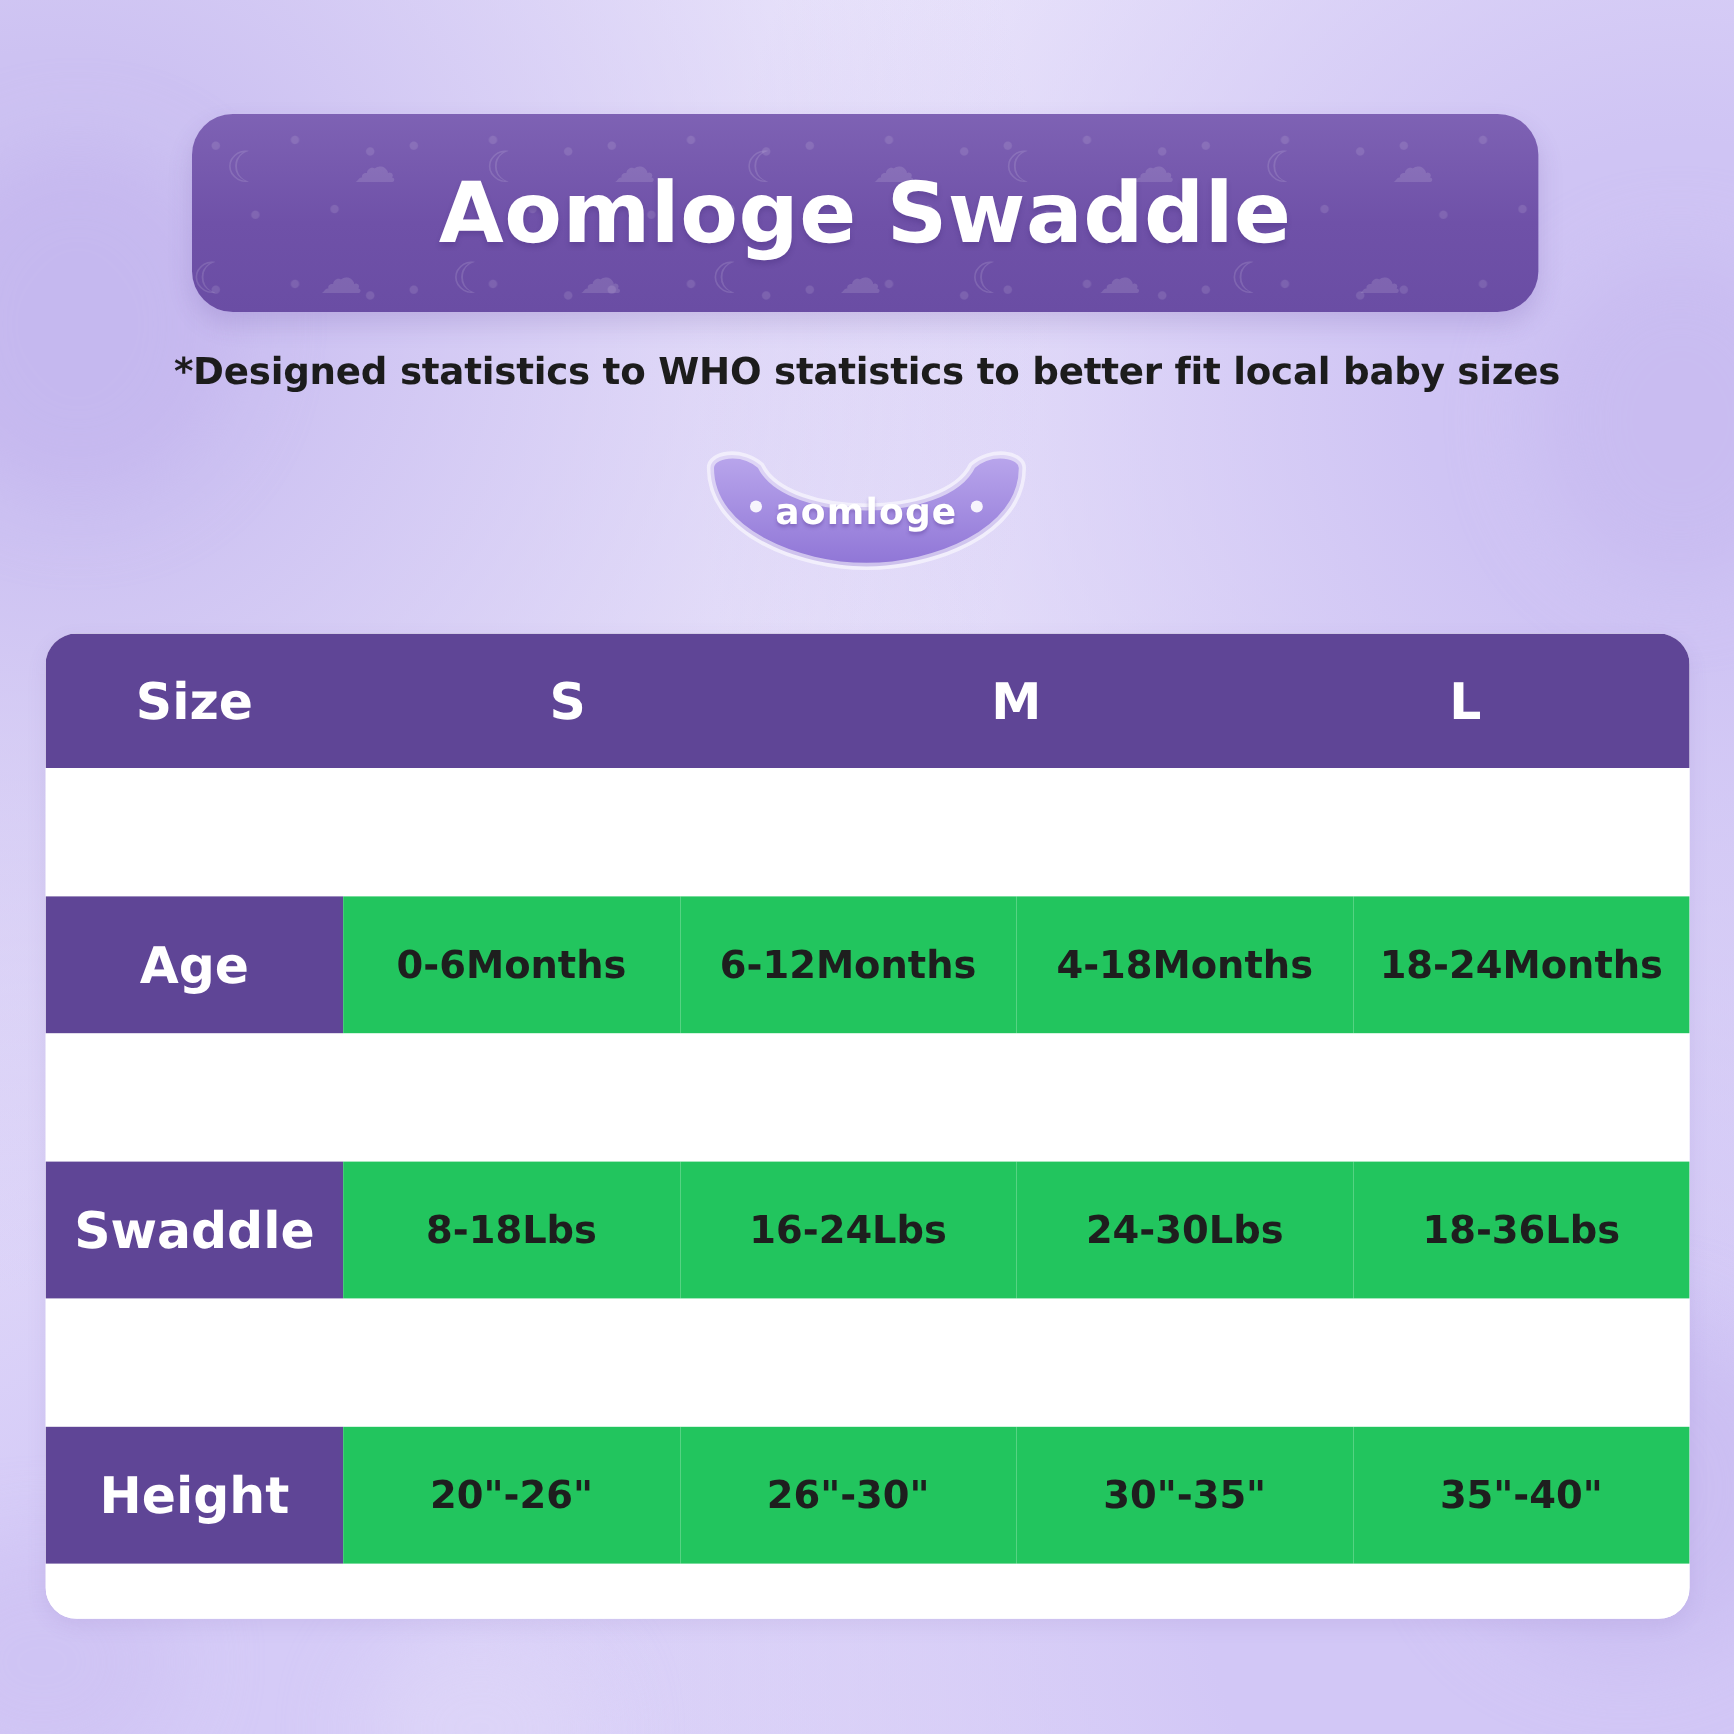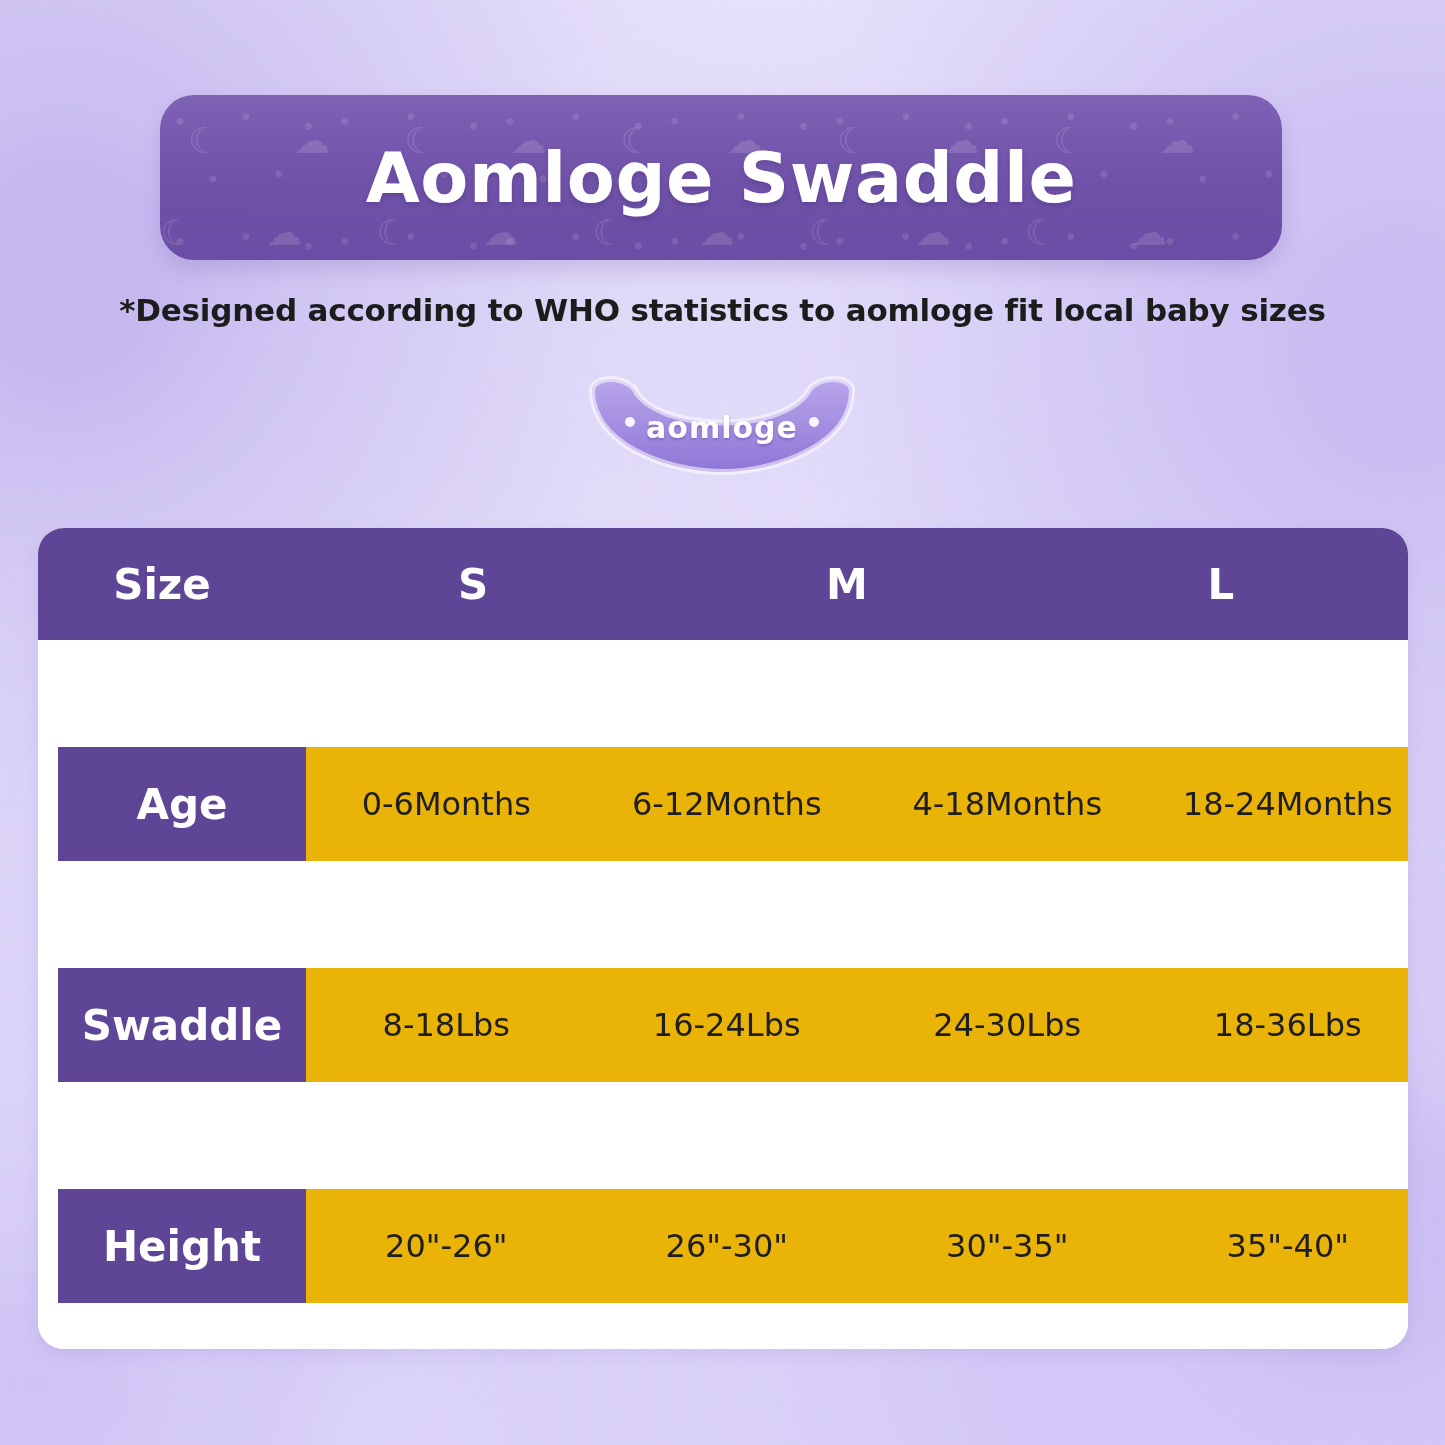--- a/index.html
+++ b/index.html
@@ -155,21 +155,20 @@
     align-items: center;
   }
   .row.header .cell {
     color: #ffffff;
     font-size: 42px;
     font-weight: 700;
   }
   .row.data {
     height: 114px;
     align-items: stretch;
-    margin-left: 20px;
   }
   .cell {
     display: flex;
     align-items: center;
     justify-content: center;
     text-align: center;
   }
   .cell.label {
     width: 248px;
     flex: 0 0 248px;
@@ -177,24 +176,24 @@
   .cell.val {
     flex: 1 1 0;
   }
   .row.data .cell.label {
     background: #5f4596;
     color: #ffffff;
     font-size: 42px;
     font-weight: 700;
   }
   .row.data .cell.val {
-    background: #eab308;
+    background: #22c55e;
     color: #1e1e1e;
     font-size: 32px;
-    font-weight: 400;
+    font-weight: 700;
   }
   .row.header .cell.label { background: transparent; }
   .table-bottom-pad {
     height: 46px;
     background: #ffffff;
   }
   .row.white-band {
     height: 107px;
     background: #ffffff;
   }
@@ -213,21 +212,21 @@
 <div class="page">
 
   <div class="banner">
     <div class="banner-pattern"></div>
     <div class="banner-ghosts">
       ☾☁☾☁☾☁☾☁☾☁☾☁☾☁☾☁☾☁☾☁☾☁☾☁☾☁☾☁
     </div>
     <div class="banner-title">Aomloge Swaddle</div>
   </div>
 
-  <div class="subtitle">*Designed according to WHO statistics to aomloge fit local baby sizes</div>
+  <div class="subtitle">*Designed statistics to WHO statistics to better fit local baby sizes</div>
 
   <div class="logo">
     <svg width="288" height="104" viewBox="0 0 288 104">
       <defs>
         <linearGradient id="lg" x1="0" y1="0" x2="0" y2="1">
           <stop offset="0%" stop-color="#b9a6ec"></stop>
           <stop offset="100%" stop-color="#8f75d6"></stop>
         </linearGradient>
       </defs>
       <path d="M14 18 C14 6 40 2 56 16 C78 62 210 62 232 16 C248 2 274 6 274 18 C274 72 200 100 144 100 C88 100 14 72 14 18 Z" fill="url(#lg)" stroke="#ffffff" stroke-width="6" stroke-opacity=".55"></path>

